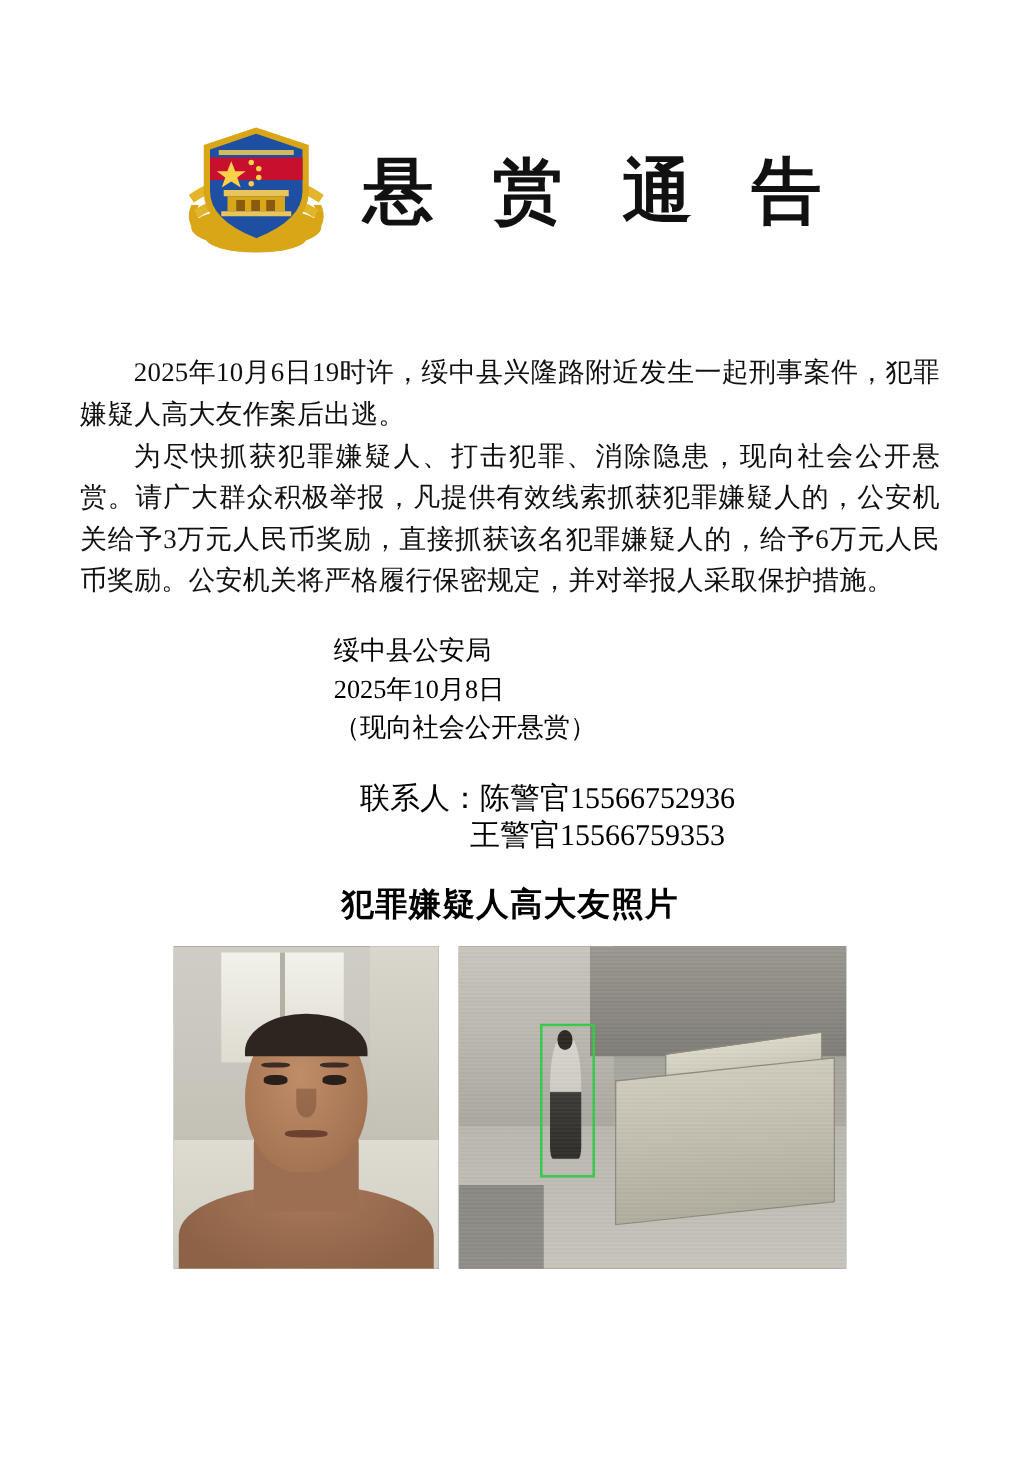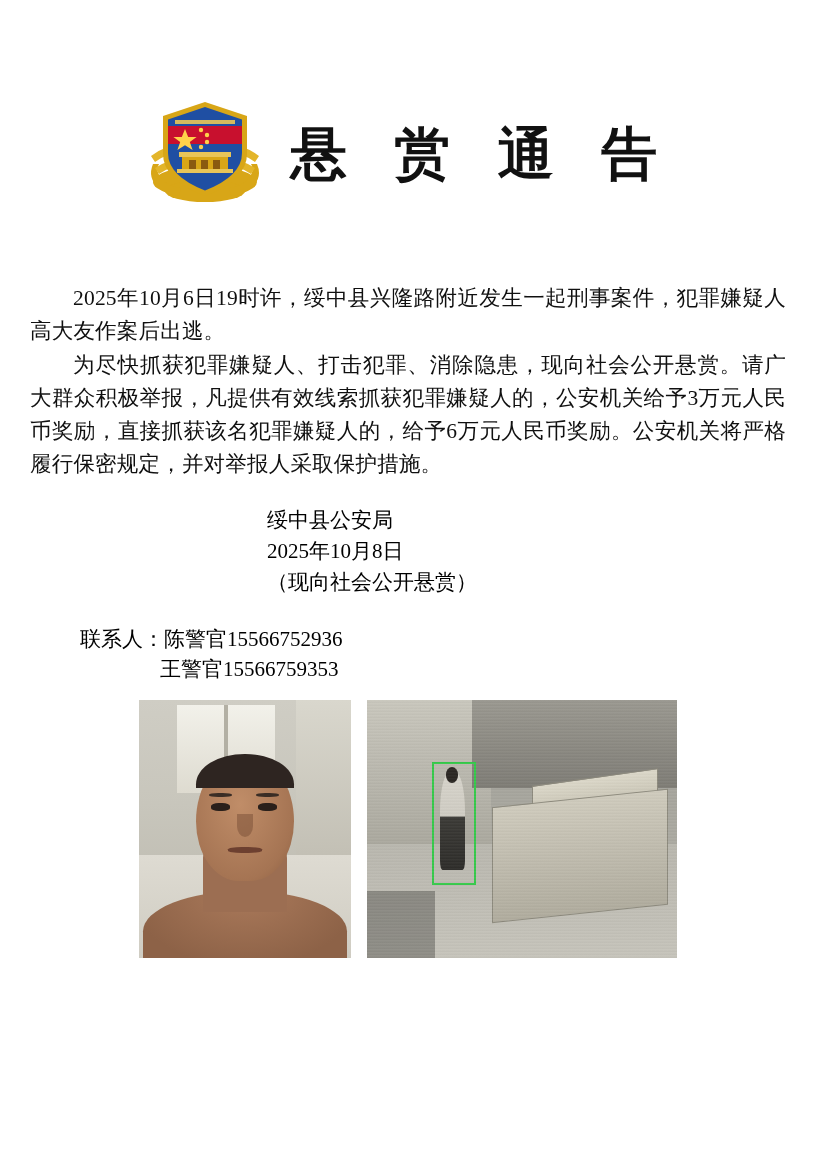--- a/index.html
+++ b/index.html
@@ -12,21 +12,21 @@
     height: 1169px;
     font-family: "Liberation Serif", "DejaVu Serif", serif;
     color: #000000;
     overflow: hidden;
     position: relative;
   }
   .page {
     width: 816px;
     height: 1169px;
     box-sizing: border-box;
-    padding: 0 20px;
+    padding: 0 54px;
     position: relative;
   }
 
   
   .header {
     display: flex;
     align-items: center;
     justify-content: center;
     gap: 26px;
     padding-top: 96px;
@@ -77,22 +77,23 @@
   .signature div { white-space: nowrap; }
   .sig-inner {
     display: inline-block;
     text-align: left;
   }
 
   
   .contacts {
     margin-top: 26px;
     padding-left: 60px;
-    font-size: 21px;
+    font-size: 24px;
     line-height: 30px;
+    text-align: center;
   }
   .contacts .c-row-2 {
     padding-left: 80px;
   }
 
   
   .photo-caption {
     margin-top: 22px;
     text-align: center;
     font-size: 26px;
@@ -394,20 +395,21 @@
 
   <div class="contacts">
     <div class="c-row-1">
       <span>联系人：</span><span>陈警官15566752936</span>
     </div>
     <div class="c-row-2">
       <span>王警官15566759353</span>
     </div>
   </div>
 
+  <div class="photo-caption">犯罪嫌疑人高大友照片</div>
 
   <div class="photos">
     <div class="photo photo-left">
       <div class="pl-bg"></div>
       <div class="pl-window"></div>
       <div class="pl-wallR"></div>
       <div class="pl-bed"></div>
       <div class="pl-shoulders"></div>
       <div class="pl-neck"></div>
       <div class="pl-head"></div>

